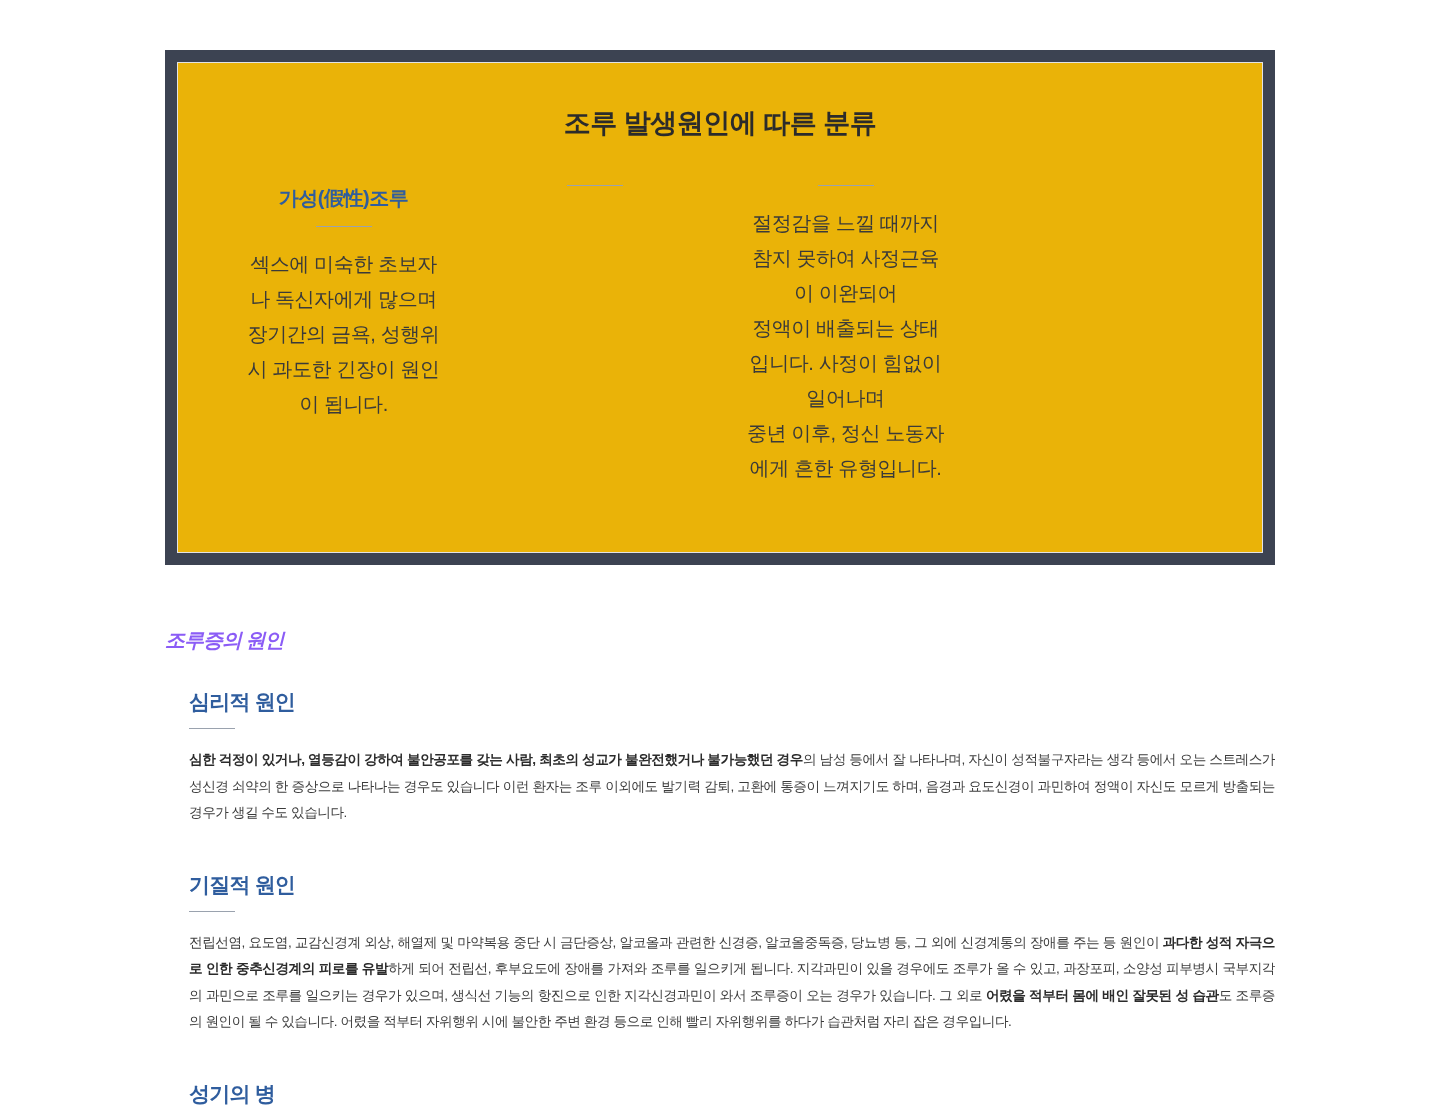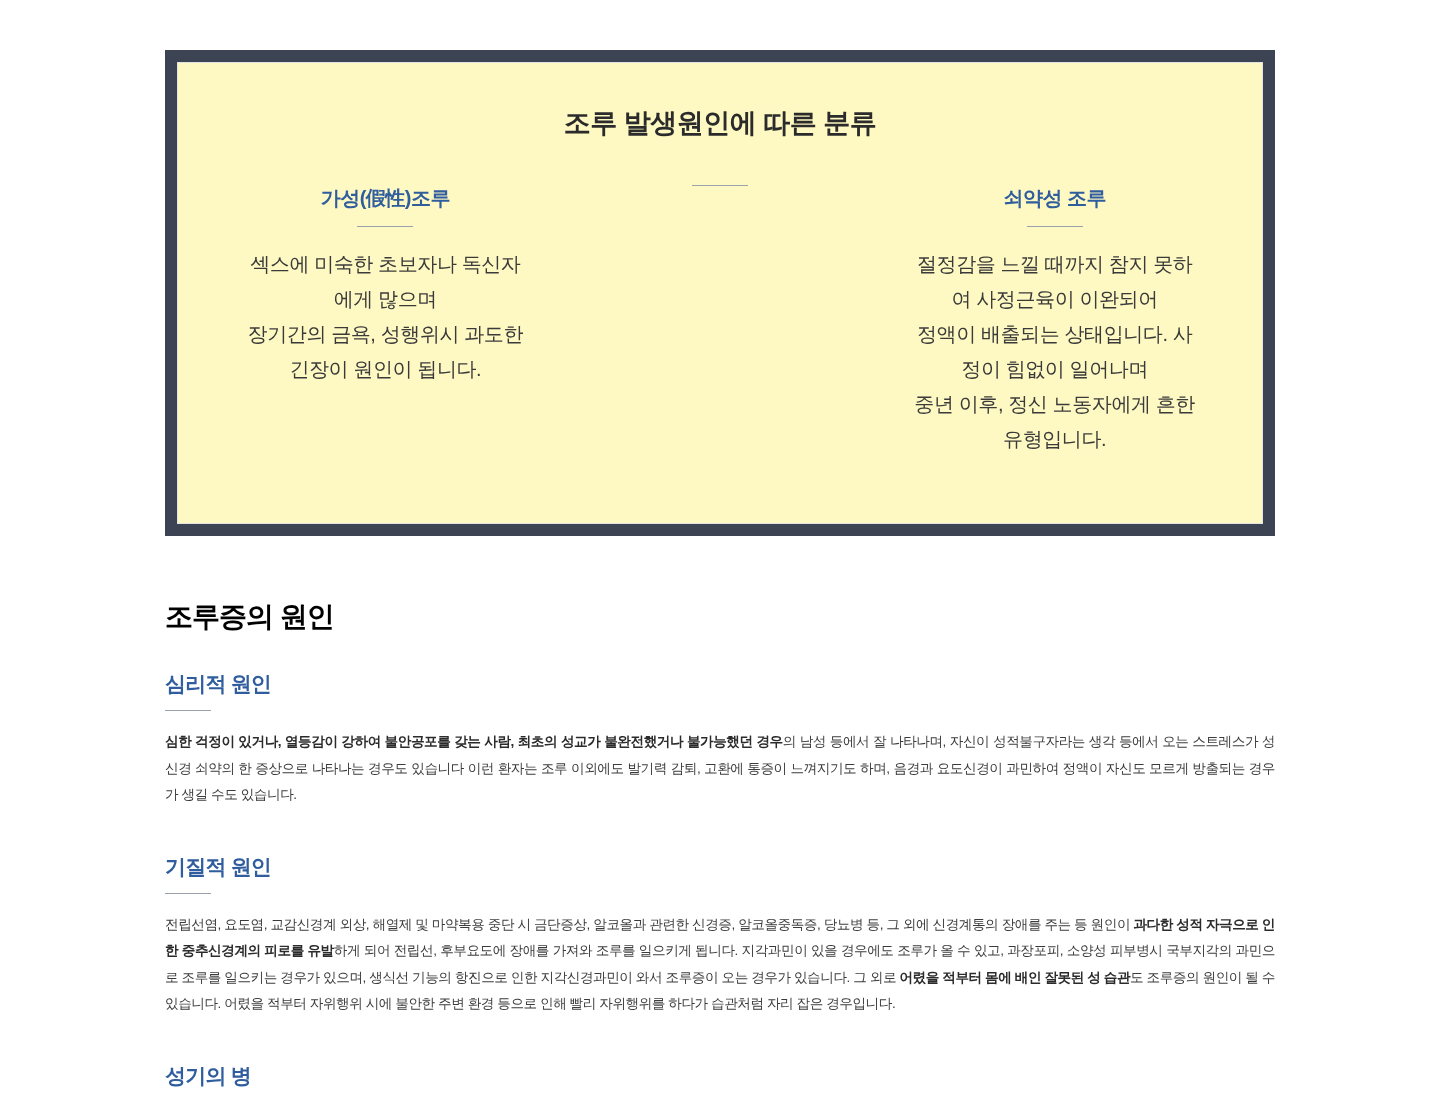--- a/index.html
+++ b/index.html
@@ -16,37 +16,37 @@
     position: relative;
     width: 1440px;
     min-height: 1111px;
     background: #ffffff;
   }
 
   
   .card-wrap {
     margin: 50px 165px 16px 165px;
     border: 12px solid #3c4352;
-    background: #fef9c3;
+    background: #eab308;
   }
   .card-inner {
     border: 1px solid #e3e3e3;
     padding: 42px 40px 46px 40px;
   }
   .card-title {
     text-align: center;
     font-size: 27px;
     font-weight: bold;
     color: #2b2b2b;
     letter-spacing: -0.5px;
     margin: 0 0 44px 0;
   }
   .grid {
     display: grid;
-    grid-template-columns: 1fr 1fr 1fr;
+    grid-template-columns: 1fr 1fr 1fr 1fr;
     row-gap: 56px;
   }
   .cell {
     text-align: center;
     padding: 0 26px;
   }
   .cell-title {
     font-size: 20px;
     font-weight: bold;
     color: #2f5d9e;
@@ -66,27 +66,28 @@
     letter-spacing: -0.4px;
     white-space: pre-line;
   }
 
   
   .article {
     margin: 62px 165px 0 165px;
     padding-bottom: 60px;
   }
   .article-title {
-    font-size: 28px;
+    font-size: 20px;
     font-weight: bold;
-    color: #000000;
+    color: #8b5cf6;
     letter-spacing: -1px;
     margin: 0 0 34px 0;
+    font-style: italic;
   }
-  .section { margin-bottom: 44px; }
+  .section { margin-bottom: 44px; margin-left: 24px; }
   .section:last-child { margin-bottom: 0; }
   .section-head {
     font-size: 21px;
     font-weight: bold;
     color: #2f5d9e;
     letter-spacing: -0.8px;
     margin: 0 0 12px 0;
   }
   .section-rule {
     width: 46px;
@@ -119,21 +120,20 @@
           <div class="cell-rule"></div>
           <p class="cell-desc">섹스에 미숙한 초보자나 독신자에게 많으며
 장기간의 금욕, 성행위시 과도한 긴장이 원인이 됩니다.</p>
         </div>
 
         <div class="cell">
           <div class="cell-rule"></div>
         </div>
 
         <div class="cell">
-          <h3 class="cell-title">쇠약성 조루</h3>
           <div class="cell-rule"></div>
           <p class="cell-desc">절정감을 느낄 때까지 참지 못하여 사정근육이 이완되어
 정액이 배출되는 상태입니다. 사정이 힘없이 일어나며
 중년 이후, 정신 노동자에게 흔한 유형입니다.</p>
         </div>
 
 
       </div>
     </div>
   </section>

